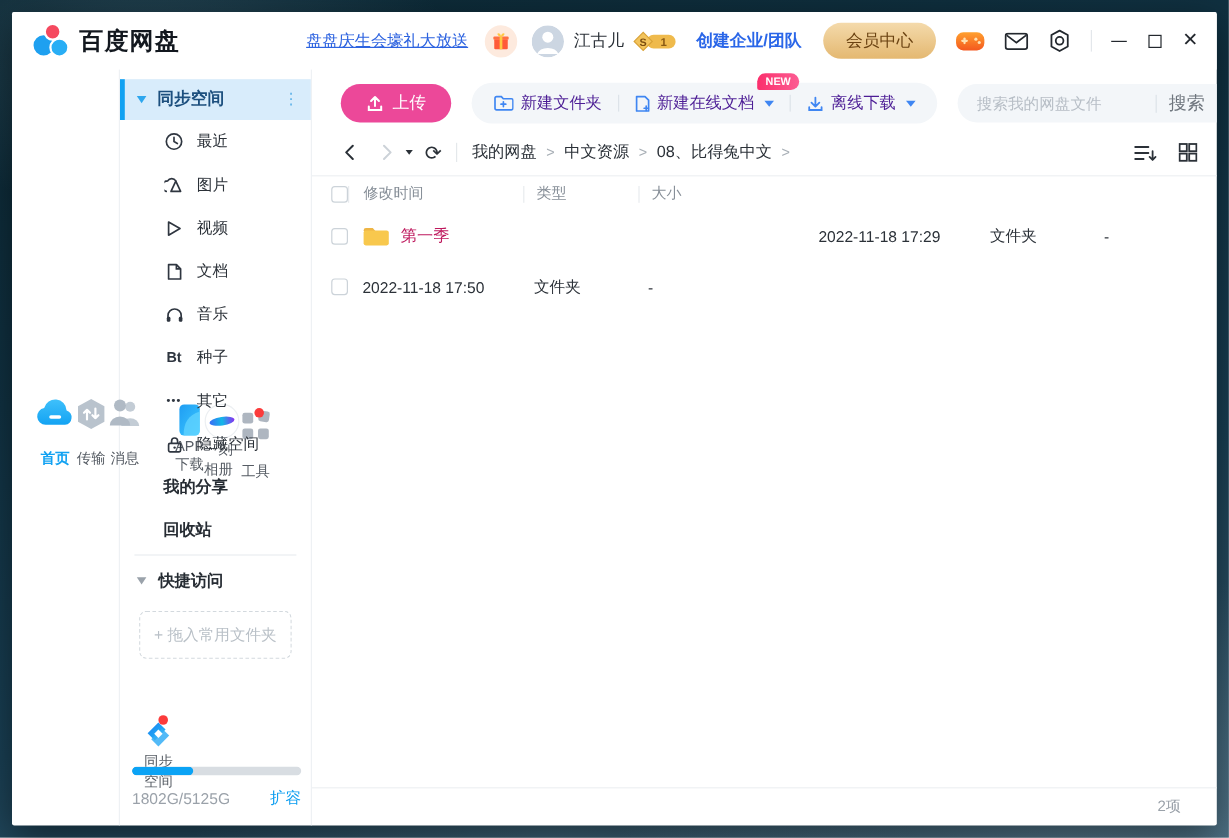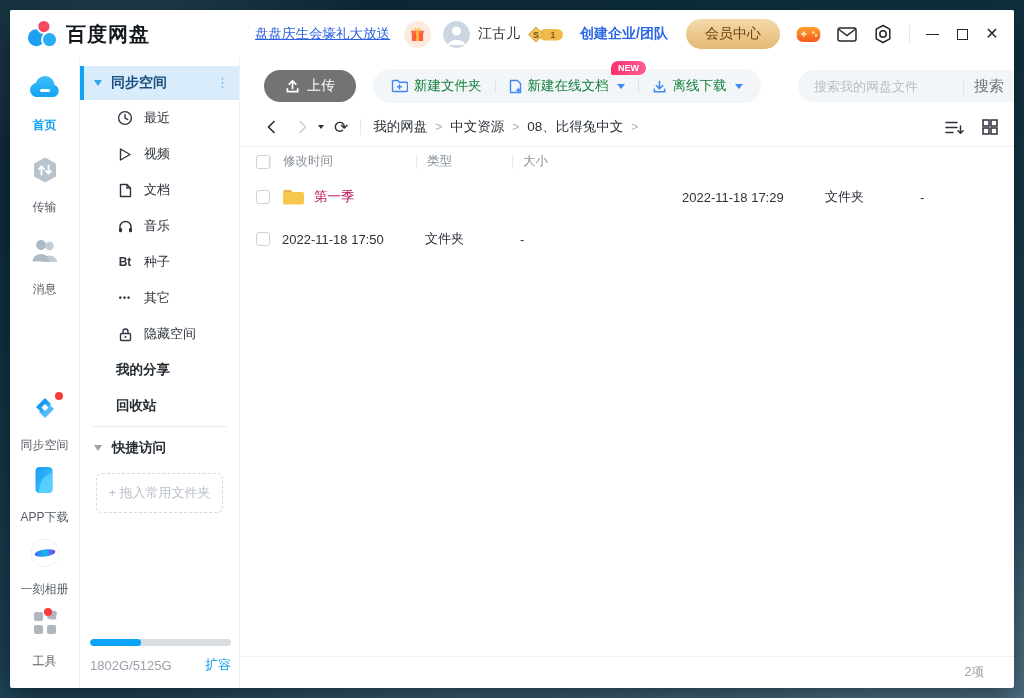--- a/index.html
+++ b/index.html
@@ -30,21 +30,21 @@
   .member-btn { background:linear-gradient(180deg,#f4daab,#e4b871); color:#6b4312; font-size:14px; padding:6px 19px; border-radius:16px; border:none; cursor:pointer; white-space:nowrap; }
   .tb-icon { margin-left:16px; cursor:pointer; display:flex; align-items:center; }
   .tb-sep { width:1px; height:18px; background:#e3e7eb; margin-left:16px; }
   .winbtn { margin-left:14px; cursor:pointer; display:flex; align-items:center; justify-content:center; width:16px; height:16px; color:#23282e; }
   .winbtn.min span { display:block; width:13px; height:0; border-top:1.6px solid #23282e; }
   .winbtn.max span { display:block; width:11px; height:11px; border:1.6px solid #23282e; }
   .winbtn.close { font-size:16px; line-height:1; }
   
   .app-body { flex:1; display:flex; min-height:0; }
   
-  .rail { width:70px; flex:0 0 70px; border-right:1px solid #eef1f4; display:flex; flex-direction:column; align-items:center; padding:16px 0 18px; }
+  .rail { width:70px; flex:0 0 70px; border-right:1px solid #eef1f4; display:flex; align-items:center; padding:16px 0 18px;margin-left:20px; }
   .rail-item { display:flex; flex-direction:column; align-items:center; height:60px; justify-content:space-between; margin-bottom:22px; cursor:pointer; position:relative; }
   .rail-item .lbl { font-size:12px; color:#565c64; }
   .rail-item.active .lbl { color:#12a2f2; font-weight:bold; }
   .rail-item.push { margin-top:auto; margin-bottom:12px;text-align:center; }
   .rail-item.b { margin-bottom:12px; }
   .rail-item:last-child { margin-bottom:0; }
   .dot { position:absolute; top:-2px; right:6px; width:8px; height:8px; border-radius:50%; background:#fb3b3b; }
   
   .sidenav { width:160px; flex:0 0 160px; border-right:1px solid #eef1f4; padding-top:8px; position:relative; }
   .nav-active { height:34px; background:#d8ecfb; border-left:4px solid #12a2f2; display:flex; align-items:center; padding:0 10px 0 10px; cursor:pointer; }
@@ -62,23 +62,23 @@
   .dropzone { margin:6px 16px 0 16px; height:40px; border:1px dashed #d3d9de; border-radius:6px; display:flex; align-items:center; justify-content:center; font-size:13px; color:#b9c0c7; cursor:pointer; }
   .storage { position:absolute; left:0; right:0; bottom:0; padding:0 8px 14px 10px; }
   .sbar { height:7px; border-radius:4px; background:#d8dde2; overflow:hidden; cursor:pointer; }
   .sfill { height:100%; background:#0ba3f5; border-radius:4px; }
   .srow { margin-top:10px; display:flex; align-items:center; justify-content:space-between; }
   .squota { font-size:13px; color:#9aa1a9; }
   .sexpand { font-size:13px; color:#0b9df0; cursor:pointer; }
   
   .main { flex:1; display:flex; flex-direction:column; min-width:0; }
   .toolbar { height:44px; flex:0 0 44px; margin-top:6px; display:flex; align-items:center; padding-left:24px; }
-  .upload-btn { width:92px; height:32px; border:none; border-radius:16px; background:#737373; color:#fff; font-size:14px; display:flex; align-items:center; justify-content:center; gap:7px; cursor:pointer; font-family:inherit; }
+  .upload-btn { width:92px; height:32px; border:none; border-radius:16px; background:#ec4899; color:#fff; font-size:14px; display:flex; align-items:center; justify-content:center; gap:7px; cursor:pointer; font-family:inherit; }
   .actions { margin-left:17px; height:34px; background:#f3f6f9; border-radius:17px; display:flex; align-items:center; padding:0 18px; position:relative; gap:13px; }
-  .act { display:flex; align-items:center; gap:6px; color:#15803d; font-size:13.5px; cursor:pointer; white-space:nowrap; }
+  .act { display:flex; align-items:center; gap:6px; color:#4c1d95; font-size:13.5px; cursor:pointer; white-space:nowrap; }
   .act .dd { width:0; height:0; border-left:4px solid transparent; border-right:4px solid transparent; border-top:5px solid #3f86f2; margin-left:2px; }
   .act-sep { width:1px; height:14px; background:#dde3e9; }
   .new-badge { position:absolute; top:-8px; left:238px; background:linear-gradient(90deg,#fb2f6c,#fc5d93); color:#fff; font-size:9px; font-weight:bold; padding:2px 7px; border-radius:8px 8px 8px 2px; }
   .search { margin-left:auto; width:216px; height:32px; background:#f3f6f9; border-radius:16px 0 0 16px; display:flex; align-items:center; padding:0 10px 0 16px; }
   .search input { flex:1; min-width:0; border:none; outline:none; background:transparent; font-size:13px; color:#2b3138; font-family:inherit; }
   .search input::placeholder { color:#b7bec6; }
   .search .ssep { width:1px; height:15px; background:#dde3e9; margin:0 10px; }
   .search .sbtn { font-size:15px; color:#6f767e; cursor:pointer; white-space:nowrap; }
   
   .crumbrow { height:38px; flex:0 0 38px; display:flex; align-items:center; padding:0 16px 0 24px; }
@@ -319,20 +319,29 @@
       <div class="cat">
         <span class="ic">
           <svg width="16" height="16" viewBox="0 0 16 16">
               <circle cx="8" cy="8" r="6.4" fill="none" stroke="#2f3640" stroke-width="1.4"></circle>
               <path d="M8 4.5 V8 L10.8 9.6" fill="none" stroke="#2f3640" stroke-width="1.4" stroke-linecap="round"></path>
             </svg>
         </span>
         <span class="t">最近</span>
       </div>
 
+      <div class="cat">
+        <span class="ic">
+          <svg width="17" height="14" viewBox="0 0 17 14">
+              <path d="M5.5 12.5 L9.5 4 L13.5 12.5 Z" fill="none" stroke="#2f3640" stroke-width="1.4" stroke-linejoin="round"></path>
+              <path d="M1.5 12.5 a4.5 4.5 0 0 1 1.2-8.8 a4 4 0 0 1 6.8 0" fill="none" stroke="#2f3640" stroke-width="1.4" stroke-linecap="round"></path>
+            </svg>
+        </span>
+        <span class="t">图片</span>
+      </div>
 
       <div class="cat">
         <span class="ic">
           <svg width="14" height="15" viewBox="0 0 14 15">
               <path d="M2.5 2 L12 7.5 L2.5 13 Z" fill="none" stroke="#2f3640" stroke-width="1.4" stroke-linejoin="round"></path>
             </svg>
         </span>
         <span class="t">视频</span>
       </div>
 

